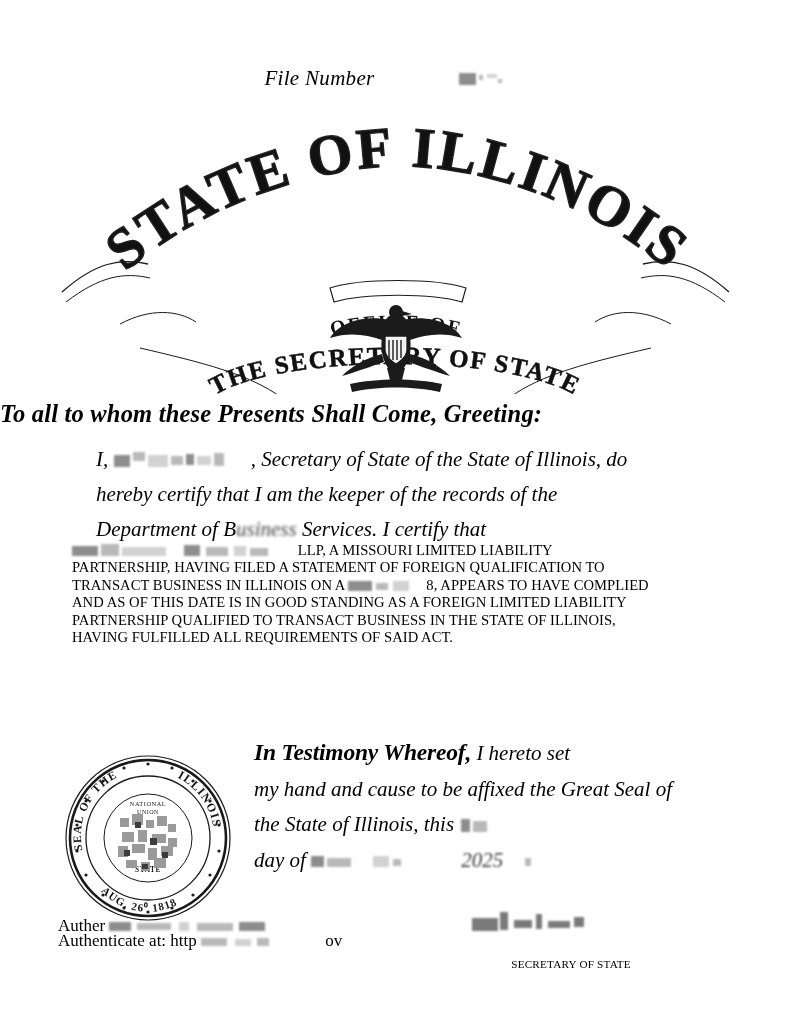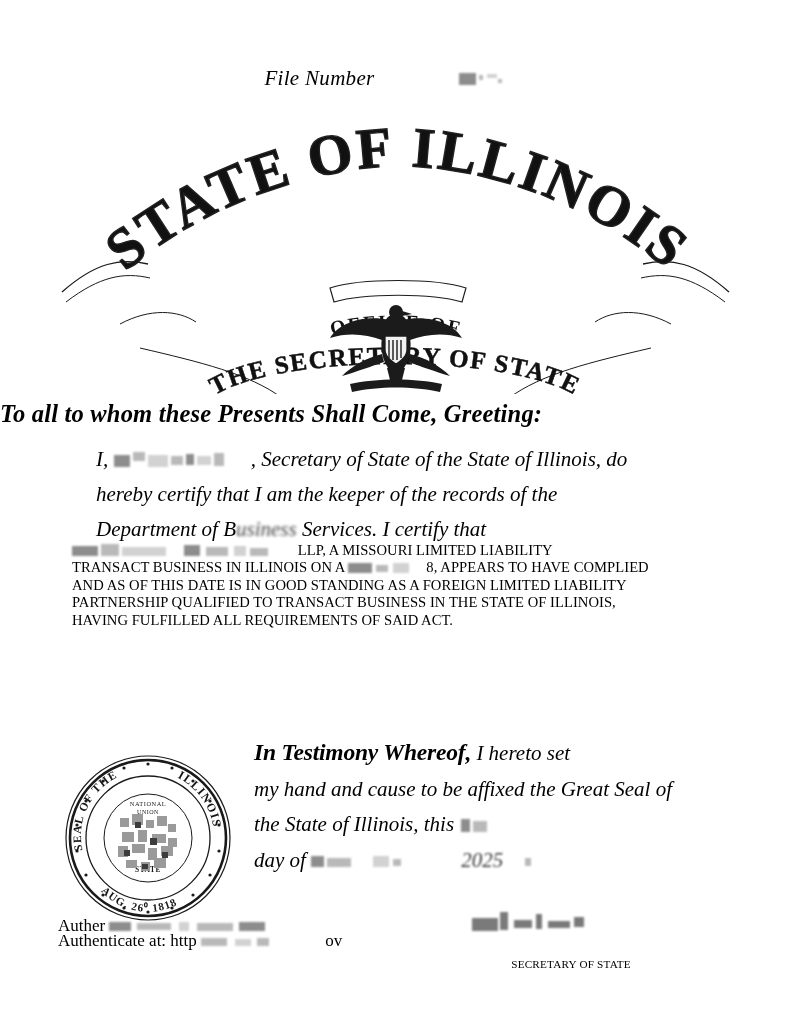--- a/index.html
+++ b/index.html
@@ -386,20 +386,21 @@
       <span class="firm-redact">
         <span class="redact dark fr1"></span>
         <span class="redact fr2"></span>
         <span class="redact light fr3"></span>
         <span class="redact dark fr4"></span>
         <span class="redact fr5"></span>
         <span class="redact light fr6"></span>
         <span class="redact fr7"></span>
       </span><span> LLP, A MISSOURI LIMITED LIABILITY</span>
     </div>
+    <div class="ln">PARTNERSHIP, HAVING FILED A STATEMENT OF FOREIGN QUALIFICATION TO</div>
     <div class="ln">
       <span>TRANSACT BUSINESS IN ILLINOIS ON A</span>
       <span class="date-redact">
         <span class="redact dark dr1"></span>
         <span class="redact dr2"></span>
         <span class="redact light dr3"></span>
       </span><span>8, APPEARS TO HAVE COMPLIED</span>
     </div>
     <div class="ln">AND AS OF THIS DATE IS IN GOOD STANDING AS A FOREIGN LIMITED LIABILITY</div>
     <div class="ln">PARTNERSHIP QUALIFIED TO TRANSACT BUSINESS IN THE STATE OF ILLINOIS,</div>

